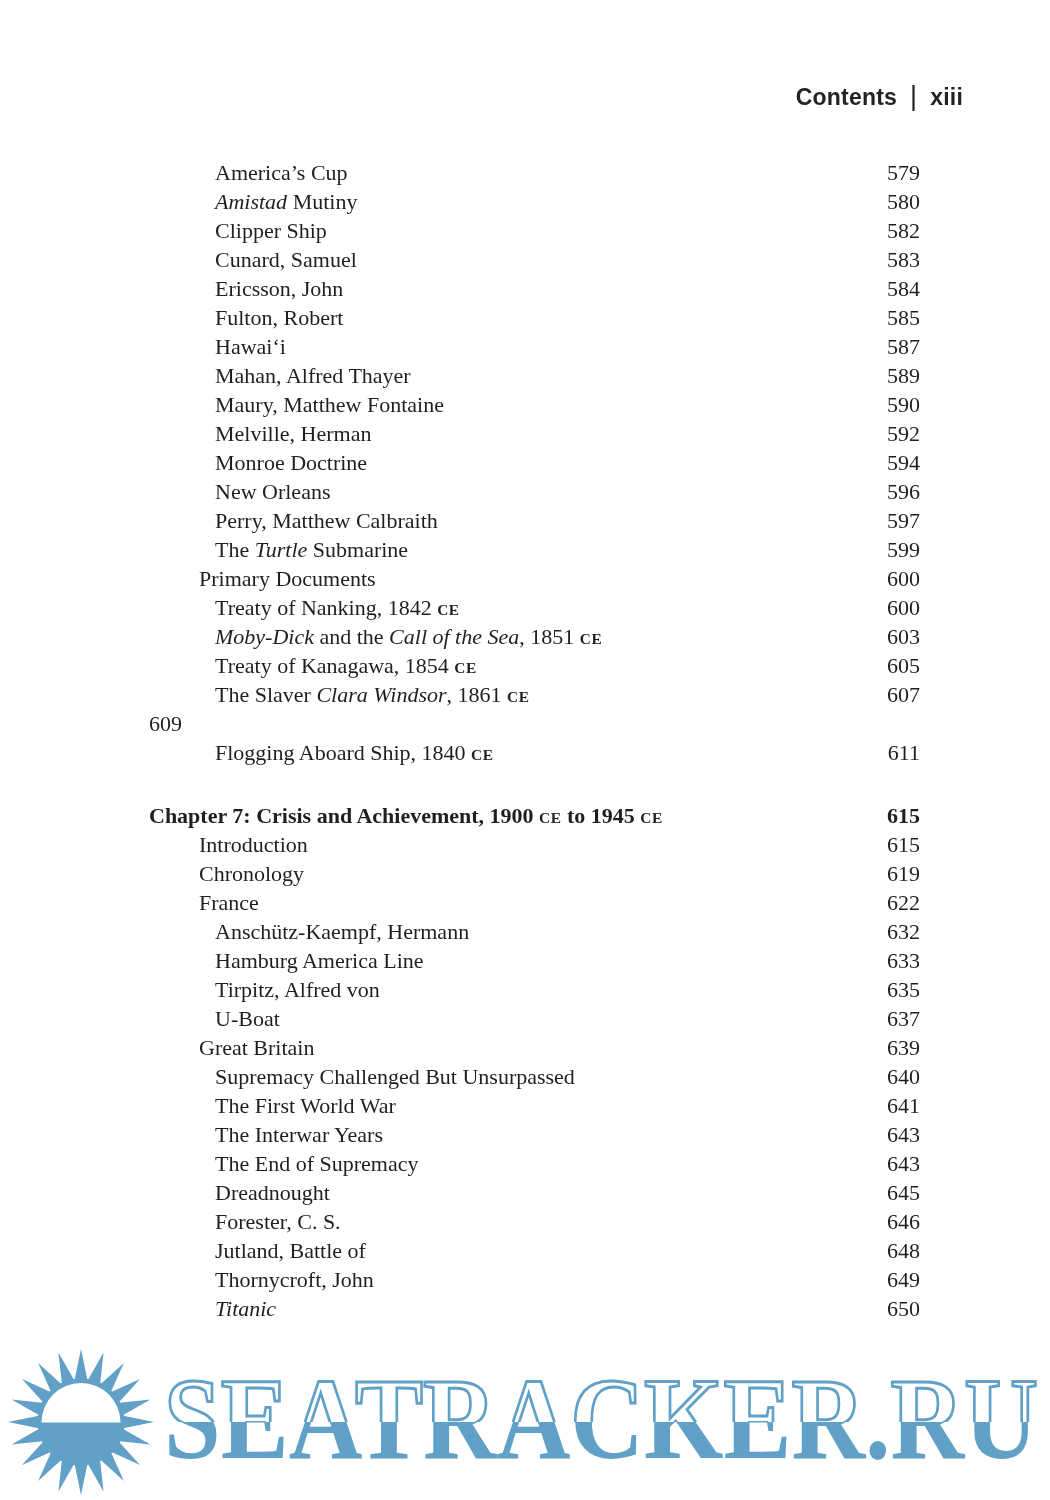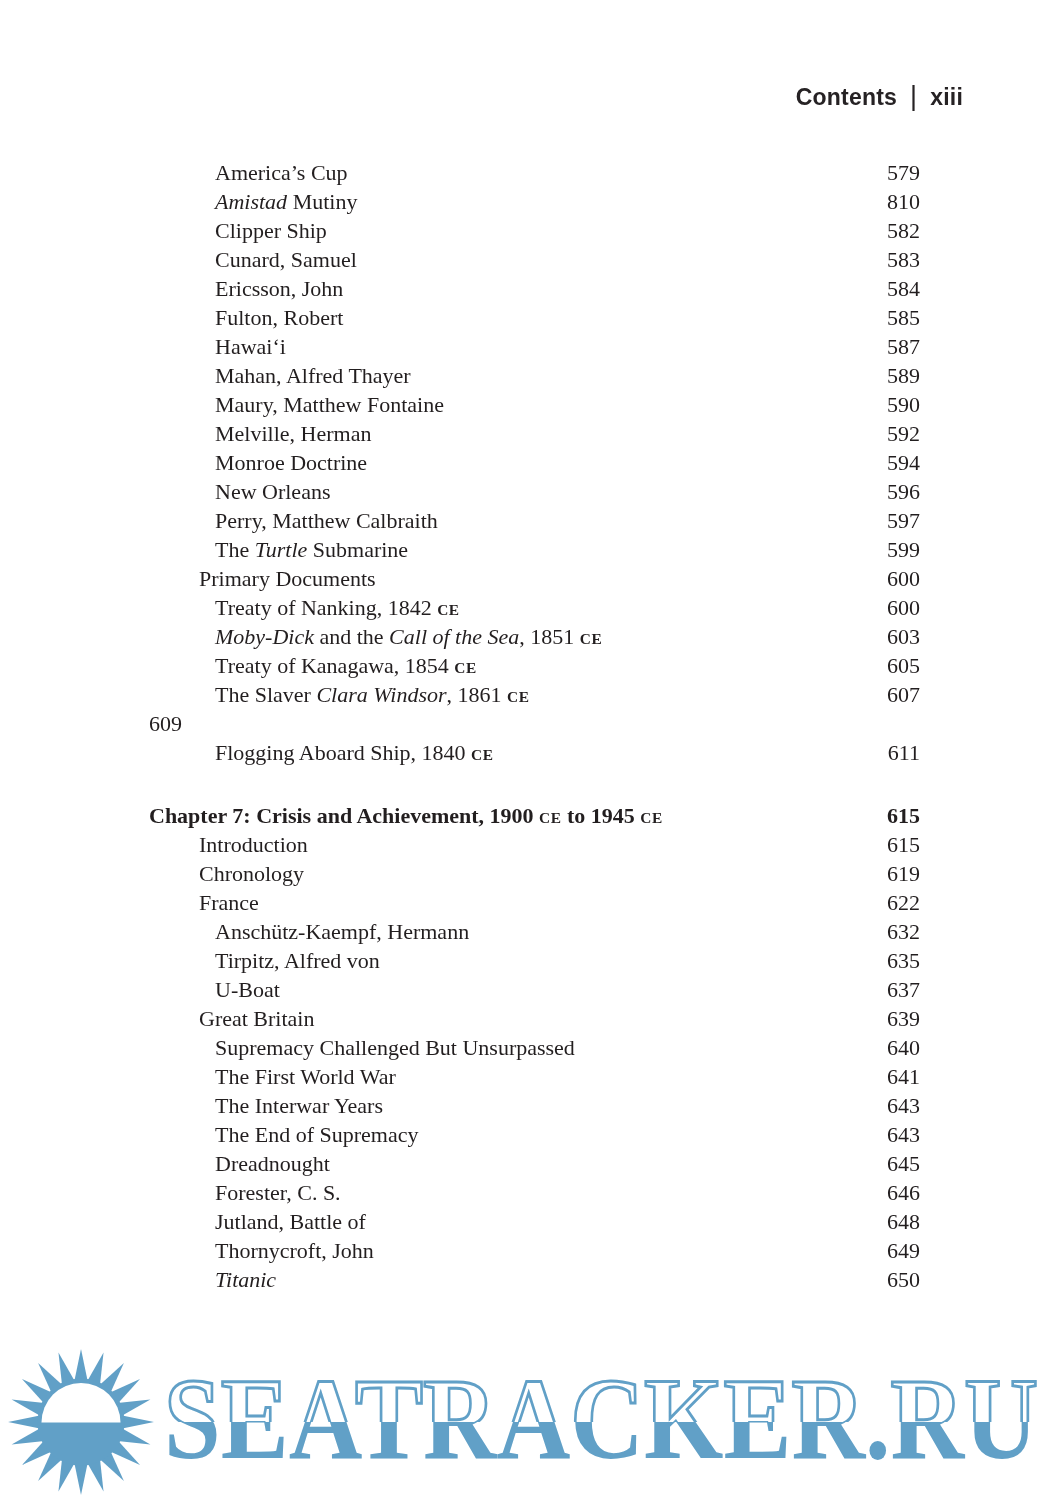--- a/index.html
+++ b/index.html
@@ -74,21 +74,21 @@
     <span>xiii</span>
   </div>
 
   <div class="toc">
       <div class="row lv2">
     <span class="title"><span>America’s Cup</span></span>
     <span class="pagenum">579</span>
   </div>
       <div class="row lv2">
     <span class="title"><span class="italic">Amistad</span><span> Mutiny</span></span>
-    <span class="pagenum">810</span>
+    <span class="pagenum">580</span>
   </div>
       <div class="row lv2">
     <span class="title"><span>Clipper Ship</span></span>
     <span class="pagenum">582</span>
   </div>
       <div class="row lv2">
     <span class="title"><span>Cunard, Samuel</span></span>
     <span class="pagenum">583</span>
   </div>
       <div class="row lv2">
@@ -170,20 +170,24 @@
     <span class="title"><span>Chronology</span></span>
     <span class="pagenum">619</span>
   </div>
       <div class="row lv1">
     <span class="title"><span>France</span></span>
     <span class="pagenum">622</span>
   </div>
       <div class="row lv2">
     <span class="title"><span>Anschütz-Kaempf, Hermann</span></span>
     <span class="pagenum">632</span>
+  </div>
+      <div class="row lv2">
+    <span class="title"><span>Hamburg America Line</span></span>
+    <span class="pagenum">633</span>
   </div>
       <div class="row lv2">
     <span class="title"><span>Tirpitz, Alfred von</span></span>
     <span class="pagenum">635</span>
   </div>
       <div class="row lv2">
     <span class="title"><span>U-Boat</span></span>
     <span class="pagenum">637</span>
   </div>
       <div class="row lv1">

